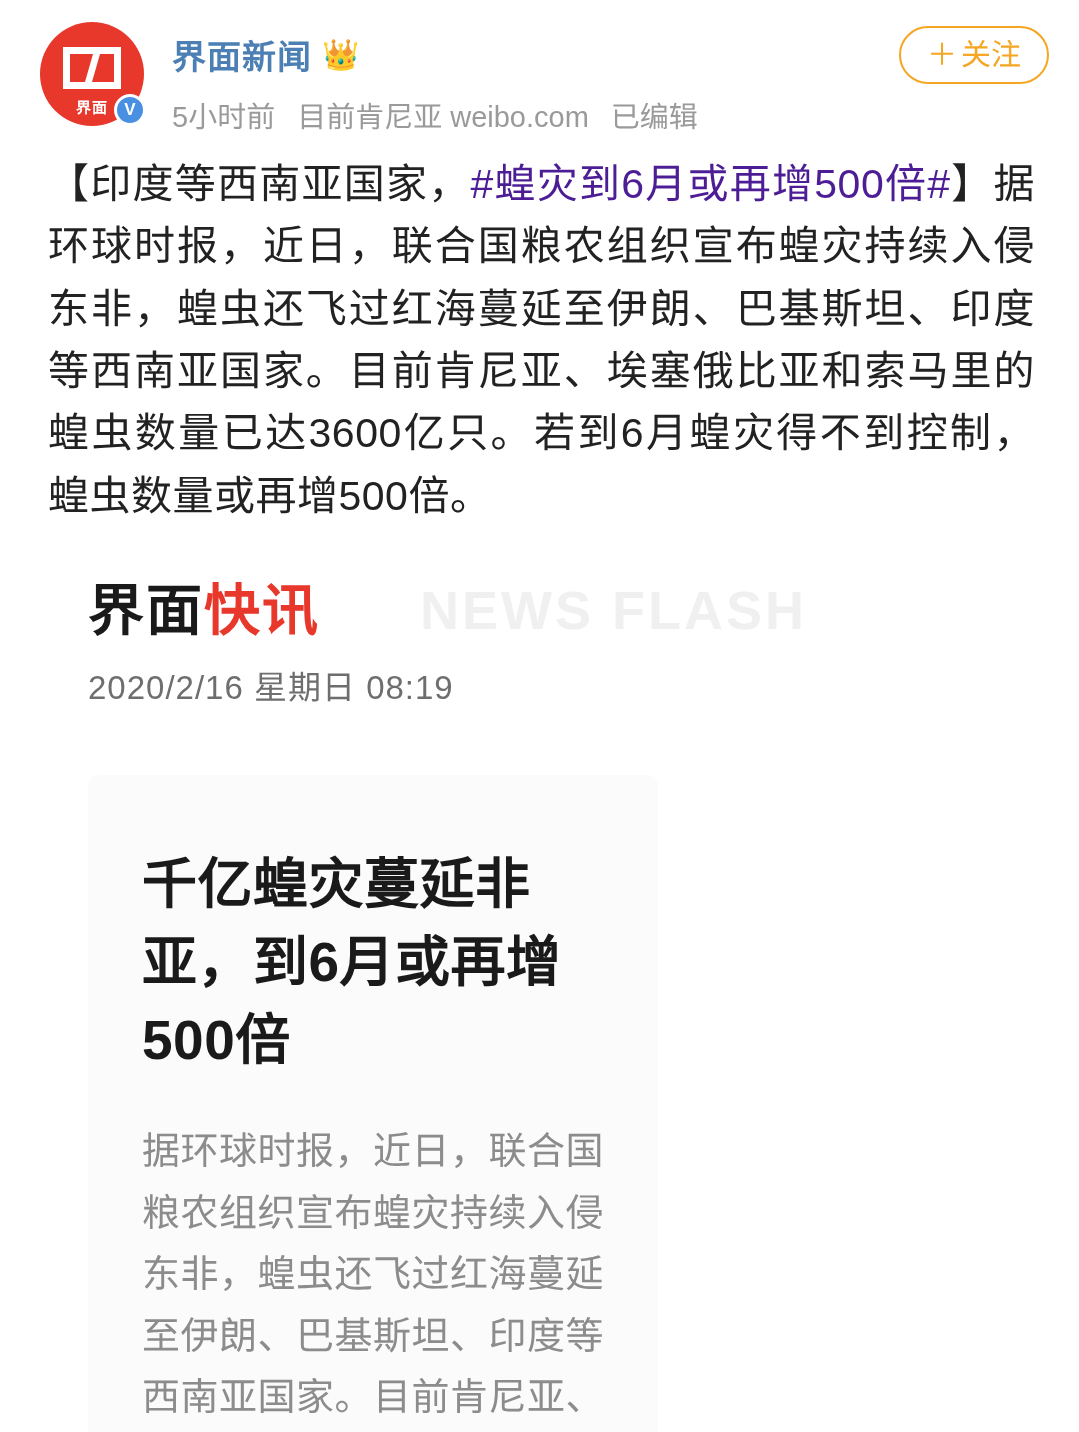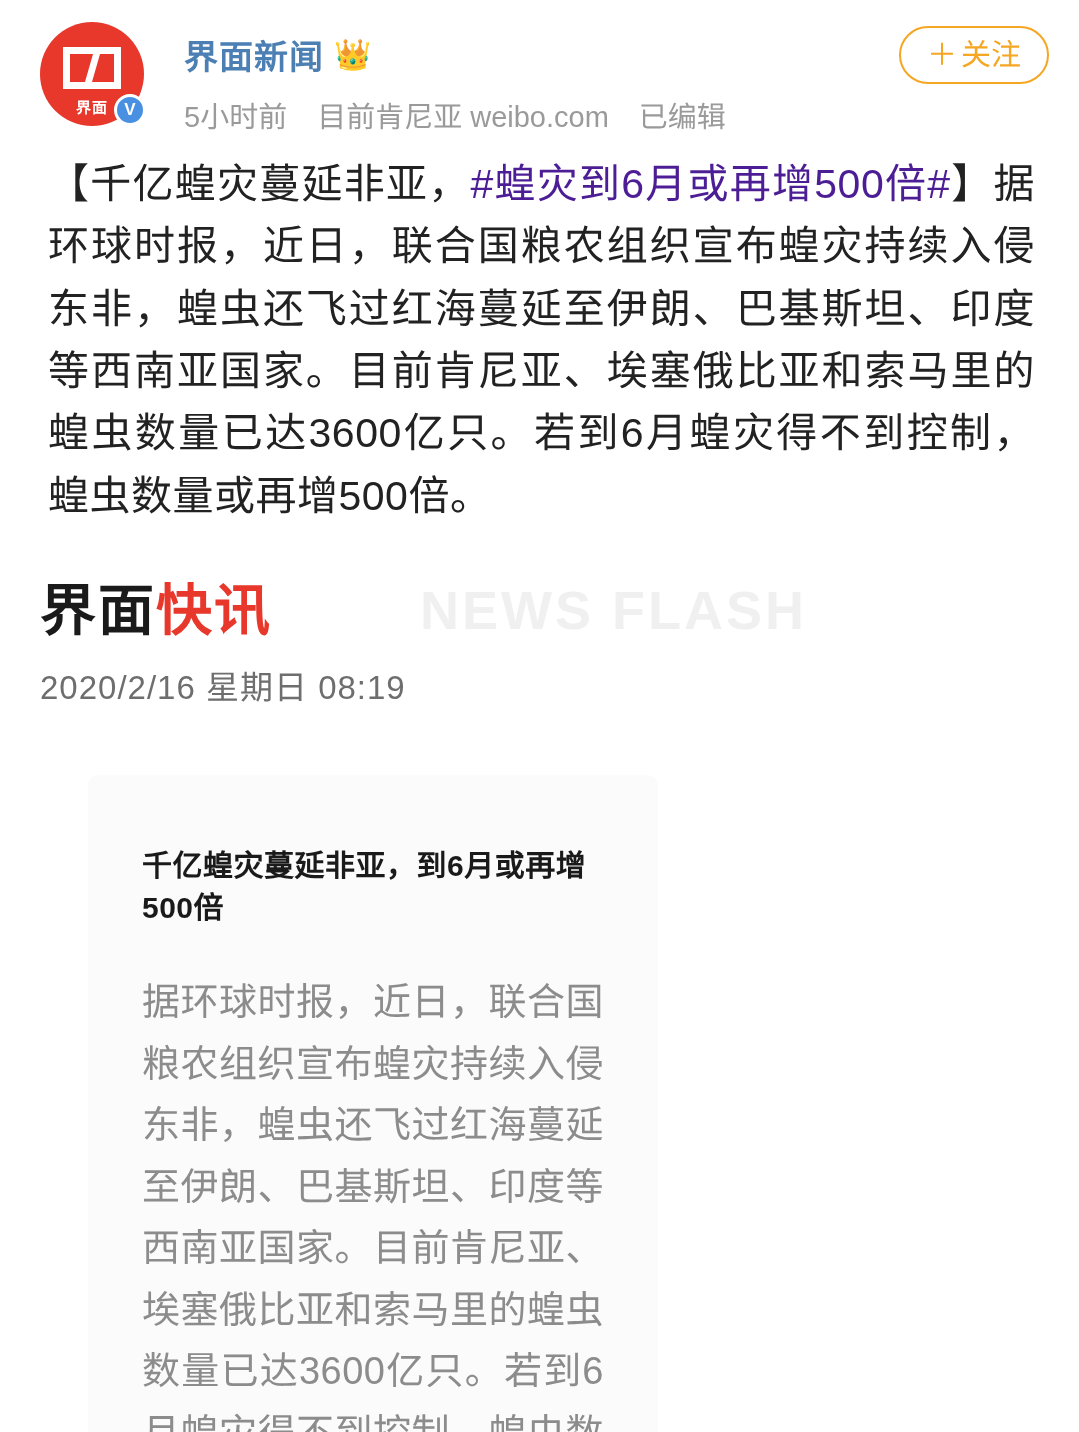--- a/index.html
+++ b/index.html
@@ -85,21 +85,21 @@
     font-size: 17px;
     line-height: 26px;
     text-align: center;
     font-weight: bold;
   }
   .v-blue {
     background: #4a90e2;
   }
 
   .head-text {
-    margin-left: 40px;
+    margin-left: 28px;
     padding-top: 12px;
     flex: 1 1 auto;
     min-width: 0;
   }
   .author-row {
     display: flex;
     align-items: center;
     gap: 10px;
   }
   .author-name {
@@ -112,21 +112,21 @@
     font-size: 30px;
     line-height: 1;
     color: #f2b01e;
   }
   .meta-row {
     margin-top: 14px;
     color: #9a9a9a;
     font-size: 29px;
     display: flex;
     align-items: baseline;
-    gap: 30px;
+    gap: 22px;
     white-space: nowrap;
   }
   .meta-source { color: #9a9a9a; }
 
   .follow-btn {
     position: absolute;
     right: 30px;
     top: 26px;
     border: 2px solid #f5a623;
     color: #f5a623;
@@ -153,21 +153,21 @@
     color: #222222;
     letter-spacing: 0.5px;
     text-align: justify;
   }
   .post-body .topic {
     color: #4c1d95;
   }
 
   
   .flash-block {
-    padding: 56px 0 0 40px;
+    padding: 56px 0 0 88px;
     position: relative;
   }
   .flash-logo {
     font-size: 56px;
     font-weight: bold;
     letter-spacing: 2px;
     line-height: 1;
     display: inline-block;
   }
   .flash-logo .black { color: #1a1a1a; }
@@ -193,21 +193,21 @@
   
   .card {
     margin: 66px 0 0 88px;
     width: 570px;
     background: #fbfbfb;
     border-radius: 10px;
     padding: 70px 54px 40px 54px;
     box-sizing: border-box;
   }
   .card-title {
-    font-size: 30px;
+    font-size: 55px;
     font-weight: bold;
     line-height: 1.42;
     color: #1a1a1a;
     letter-spacing: 0.5px;
   }
   .card-text {
     margin-top: 42px;
     font-size: 38px;
     line-height: 1.62;
     color: #8c8c8c;
@@ -240,21 +240,21 @@
     </div>
   </div>
 
   <div class="follow-btn">
     <span class="plus">＋</span>
     <span>关注</span>
   </div>
 </div>
 
 <div class="post-body">
-  <span>【千亿蝗灾蔓延非亚，</span><span class="topic">#蝗灾到6月或再增500倍#</span><span>】</span><span>据环球时报，近日，联合国粮农组织宣布蝗灾持续入侵东非，蝗虫还飞过红海蔓延至伊朗、巴基斯坦、印度等西南亚国家。目前肯尼亚、埃塞俄比亚和索马里的蝗虫数量已达3600亿只。若到6月蝗灾得不到控制，蝗虫数量或再增500倍。</span>
+  <span>【印度等西南亚国家，</span><span class="topic">#蝗灾到6月或再增500倍#</span><span>】</span><span>据环球时报，近日，联合国粮农组织宣布蝗灾持续入侵东非，蝗虫还飞过红海蔓延至伊朗、巴基斯坦、印度等西南亚国家。目前肯尼亚、埃塞俄比亚和索马里的蝗虫数量已达3600亿只。若到6月蝗灾得不到控制，蝗虫数量或再增500倍。</span>
 </div>
 
 <div class="flash-block">
   <div class="flash-logo">
     <span class="black">界面</span><span class="red">快讯</span>
   </div>
   <div class="flash-watermark">NEWS FLASH</div>
   <div class="flash-date">2020/2/16 星期日 08:19</div>
 </div>
 

